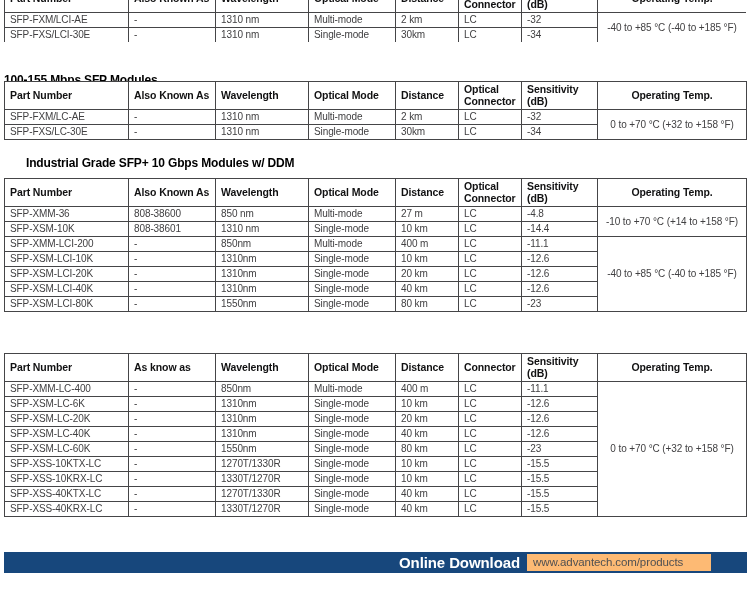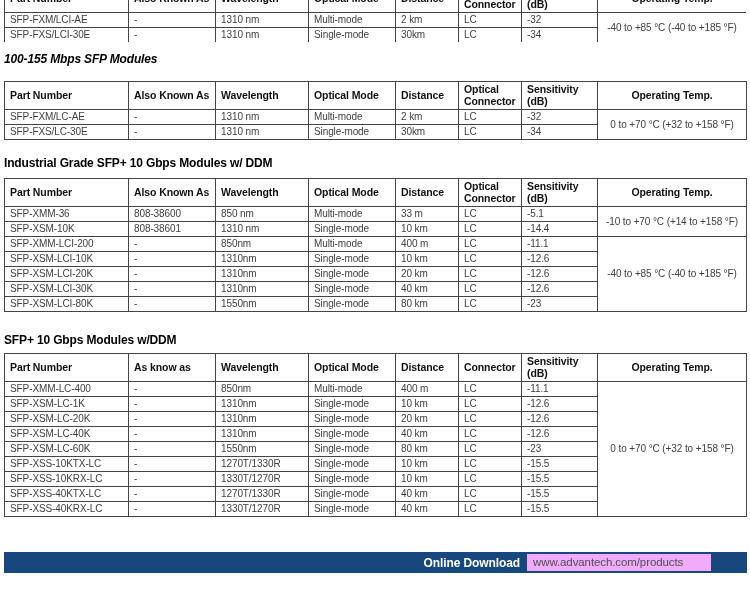--- a/index.html
+++ b/index.html
@@ -53,22 +53,22 @@
     font-size: 12px;
     font-weight: bold;
     color: #000000;
     letter-spacing: -0.15px;
     white-space: nowrap;
   }
   .tbl-wrap { position: absolute; left: 4px; }
   #tbl1 { top: 81px; }
   #tbl2 { top: 178px; }
   #tbl3 { top: 353px; }
-  .h-1 { top: 52px; font-style: italic; }
-  .h-2 { top: 156px; }
+  .h-1 { top: 73px; }
+  .h-2 { top: 156px; margin-left: 22px; }
   .h-3 { top: 333px; }
 
   
   .clip {
     position: absolute;
     left: 4px; top: 0;
     width: 742px; height: 42px;
     overflow: hidden;
   }
   .clip table { margin-top: -16px; }
@@ -79,27 +79,27 @@
     left: 4px; top: 552px;
     width: 743px; height: 21px;
     background: #17477c;
     display: flex;
     align-items: center;
     justify-content: flex-end;
   }
   .dl-label {
     color: #ffffff;
     font-weight: bold;
-    font-size: 12px;
+    font-size: 15px;
     margin-right: 7px;
     letter-spacing: -0.1px;
     white-space: nowrap;
   }
   .dl-url {
-    background: #f0abfc;
+    background: #fdba74;
     color: #4f5052;
     font-size: 11.5px;
     width: 172px;
     height: 17px;
     line-height: 17px;
     padding: 0 6px;
     margin-right: 36px;
     letter-spacing: -0.1px;
     white-space: nowrap;
     overflow: hidden;
@@ -233,23 +233,23 @@
             <th>Sensitivity<br>(dB)</th>
             <th class="center">Operating Temp.</th>
           </tr>
         </thead>
         <tbody>
           <tr>
             <td>SFP-XMM-36</td>
             <td>808-38600</td>
             <td>850 nm</td>
             <td>Multi-mode</td>
-            <td>33 m</td>
-            <td>LC</td>
-            <td>-5.1</td>
+            <td>27 m</td>
+            <td>LC</td>
+            <td>-4.8</td>
             <td rowspan="2" class="temp">-10 to +70 °C (+14 to +158 °F)</td>
           </tr>
           <tr>
             <td>SFP-XSM-10K</td>
             <td>808-38601</td>
             <td>1310 nm</td>
             <td>Single-mode</td>
             <td>10 km</td>
             <td>LC</td>
             <td>-14.4</td>
@@ -276,42 +276,41 @@
           <tr>
             <td>SFP-XSM-LCI-20K</td>
             <td>-</td>
             <td>1310nm</td>
             <td>Single-mode</td>
             <td>20 km</td>
             <td>LC</td>
             <td>-12.6</td>
           </tr>
           <tr>
-            <td>SFP-XSM-LCI-30K</td>
+            <td>SFP-XSM-LCI-40K</td>
             <td>-</td>
             <td>1310nm</td>
             <td>Single-mode</td>
             <td>40 km</td>
             <td>LC</td>
             <td>-12.6</td>
           </tr>
           <tr>
             <td>SFP-XSM-LCI-80K</td>
             <td>-</td>
             <td>1550nm</td>
             <td>Single-mode</td>
             <td>80 km</td>
             <td>LC</td>
             <td>-23</td>
           </tr>
         </tbody>
       </table>
     </div>
 
-  <h2 class="heading h-3">SFP+ 10 Gbps Modules w/DDM</h2>
   <div id="tbl3" class="tbl-wrap">
       <table>
         <colgroup>
           <col style="width: 124px;">
           <col style="width: 87px;">
           <col style="width: 93px;">
           <col style="width: 87px;">
           <col style="width: 63px;">
           <col style="width: 63px;">
           <col style="width: 76px;">
@@ -334,21 +333,21 @@
             <td>SFP-XMM-LC-400</td>
             <td>-</td>
             <td>850nm</td>
             <td>Multi-mode</td>
             <td>400 m</td>
             <td>LC</td>
             <td>-11.1</td>
             <td rowspan="9" class="temp">0 to +70 °C (+32 to +158 °F)</td>
           </tr>
           <tr>
-            <td>SFP-XSM-LC-1K</td>
+            <td>SFP-XSM-LC-6K</td>
             <td>-</td>
             <td>1310nm</td>
             <td>Single-mode</td>
             <td>10 km</td>
             <td>LC</td>
             <td>-12.6</td>
           </tr>
           <tr>
             <td>SFP-XSM-LC-20K</td>
             <td>-</td>

